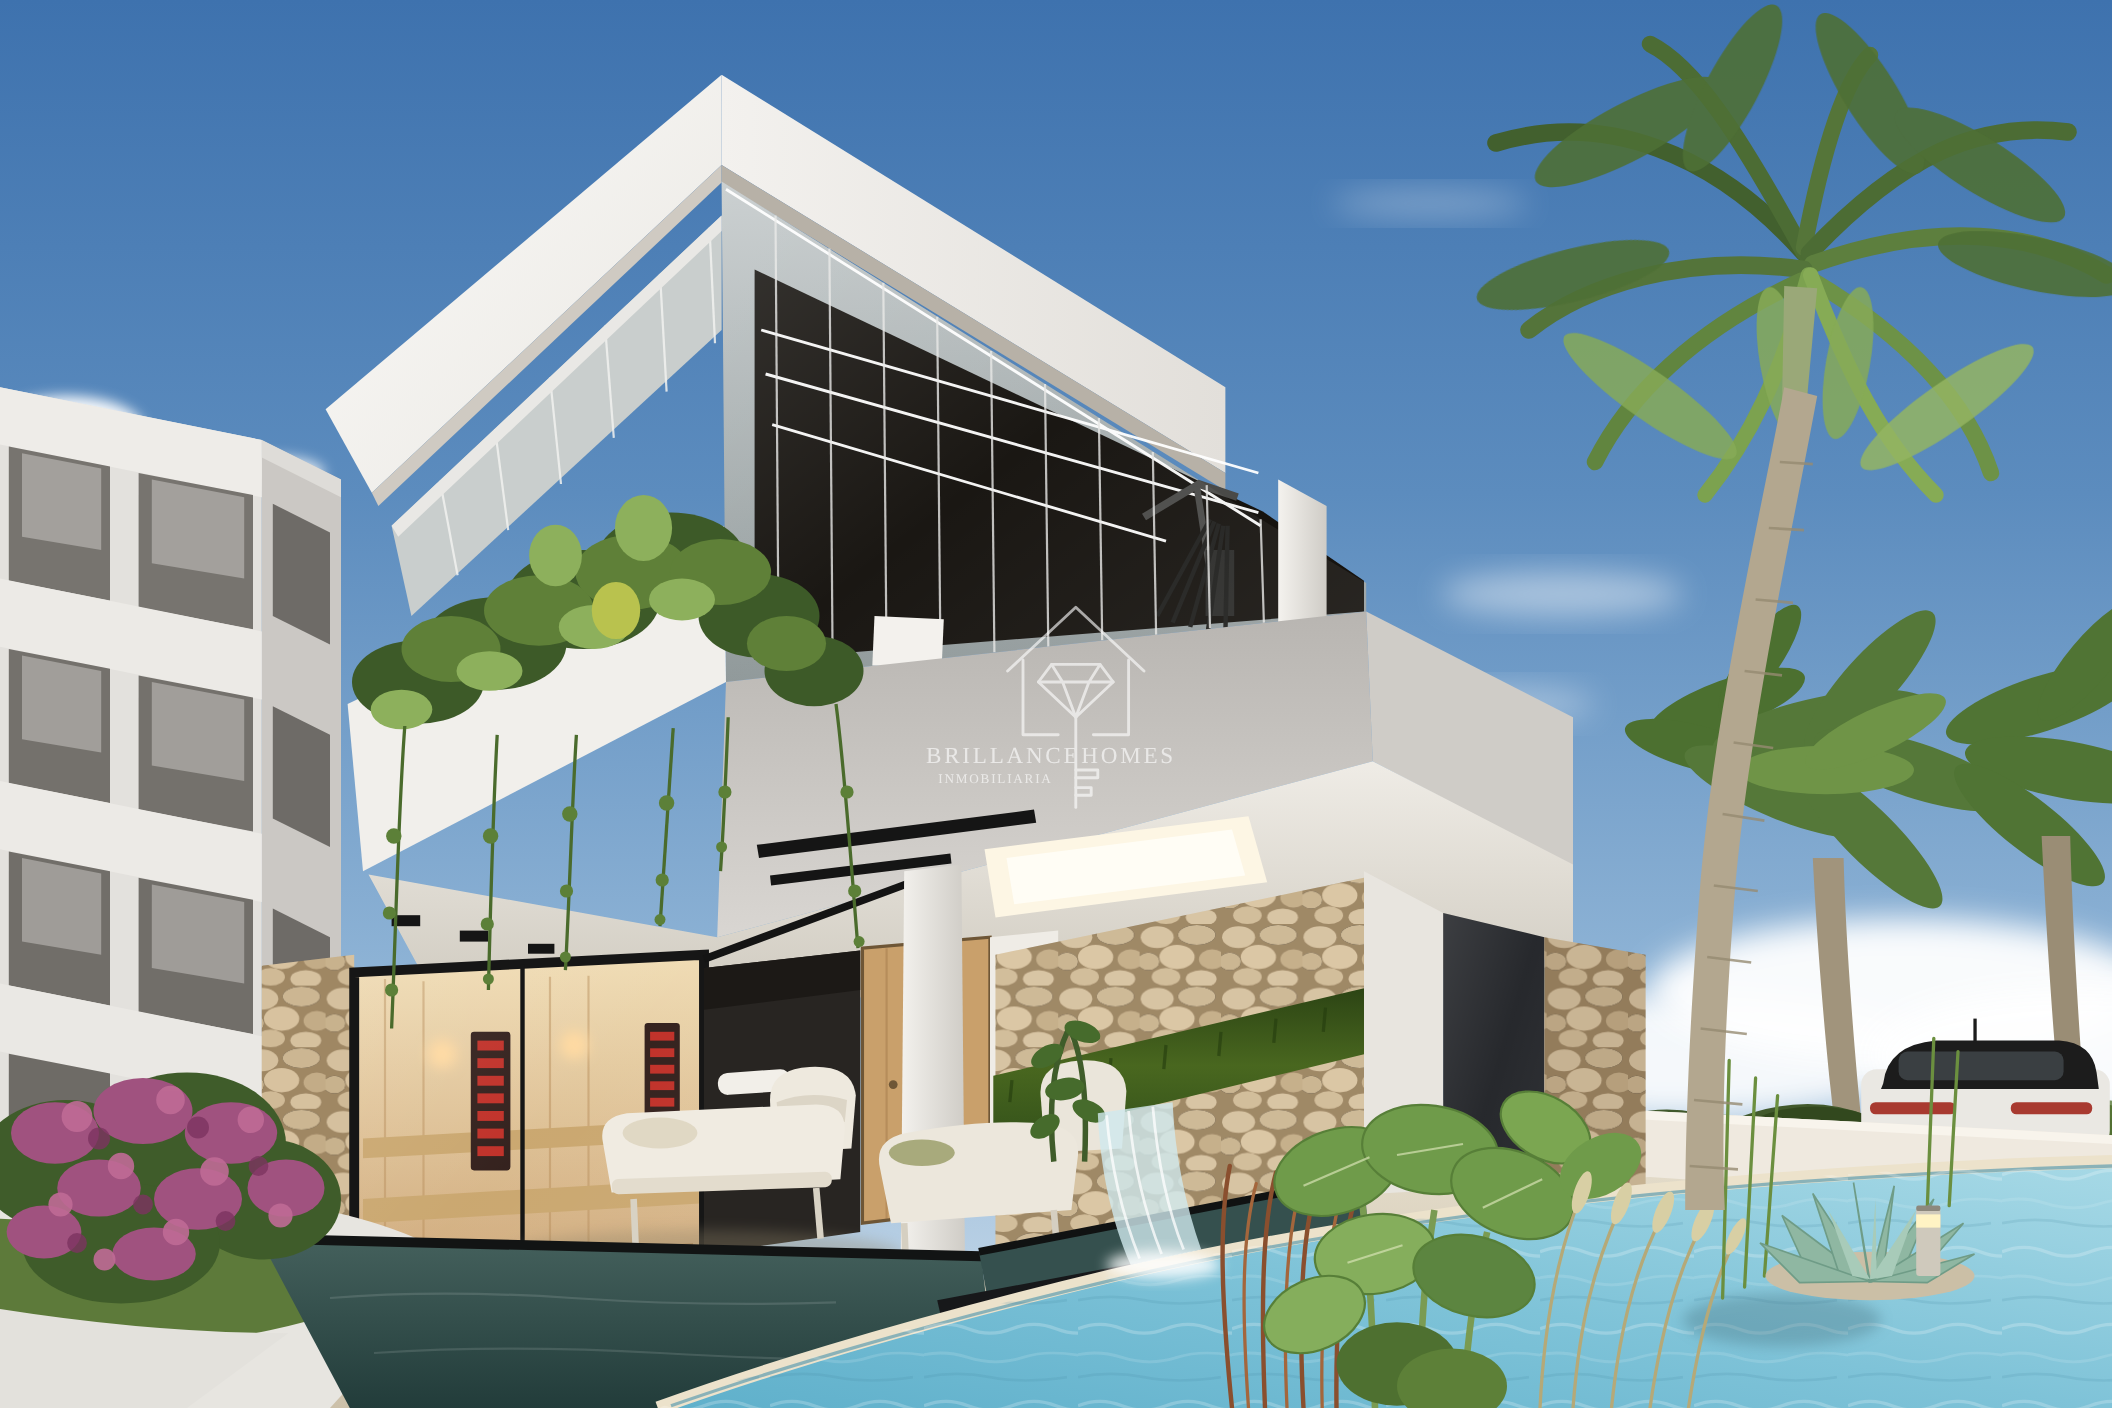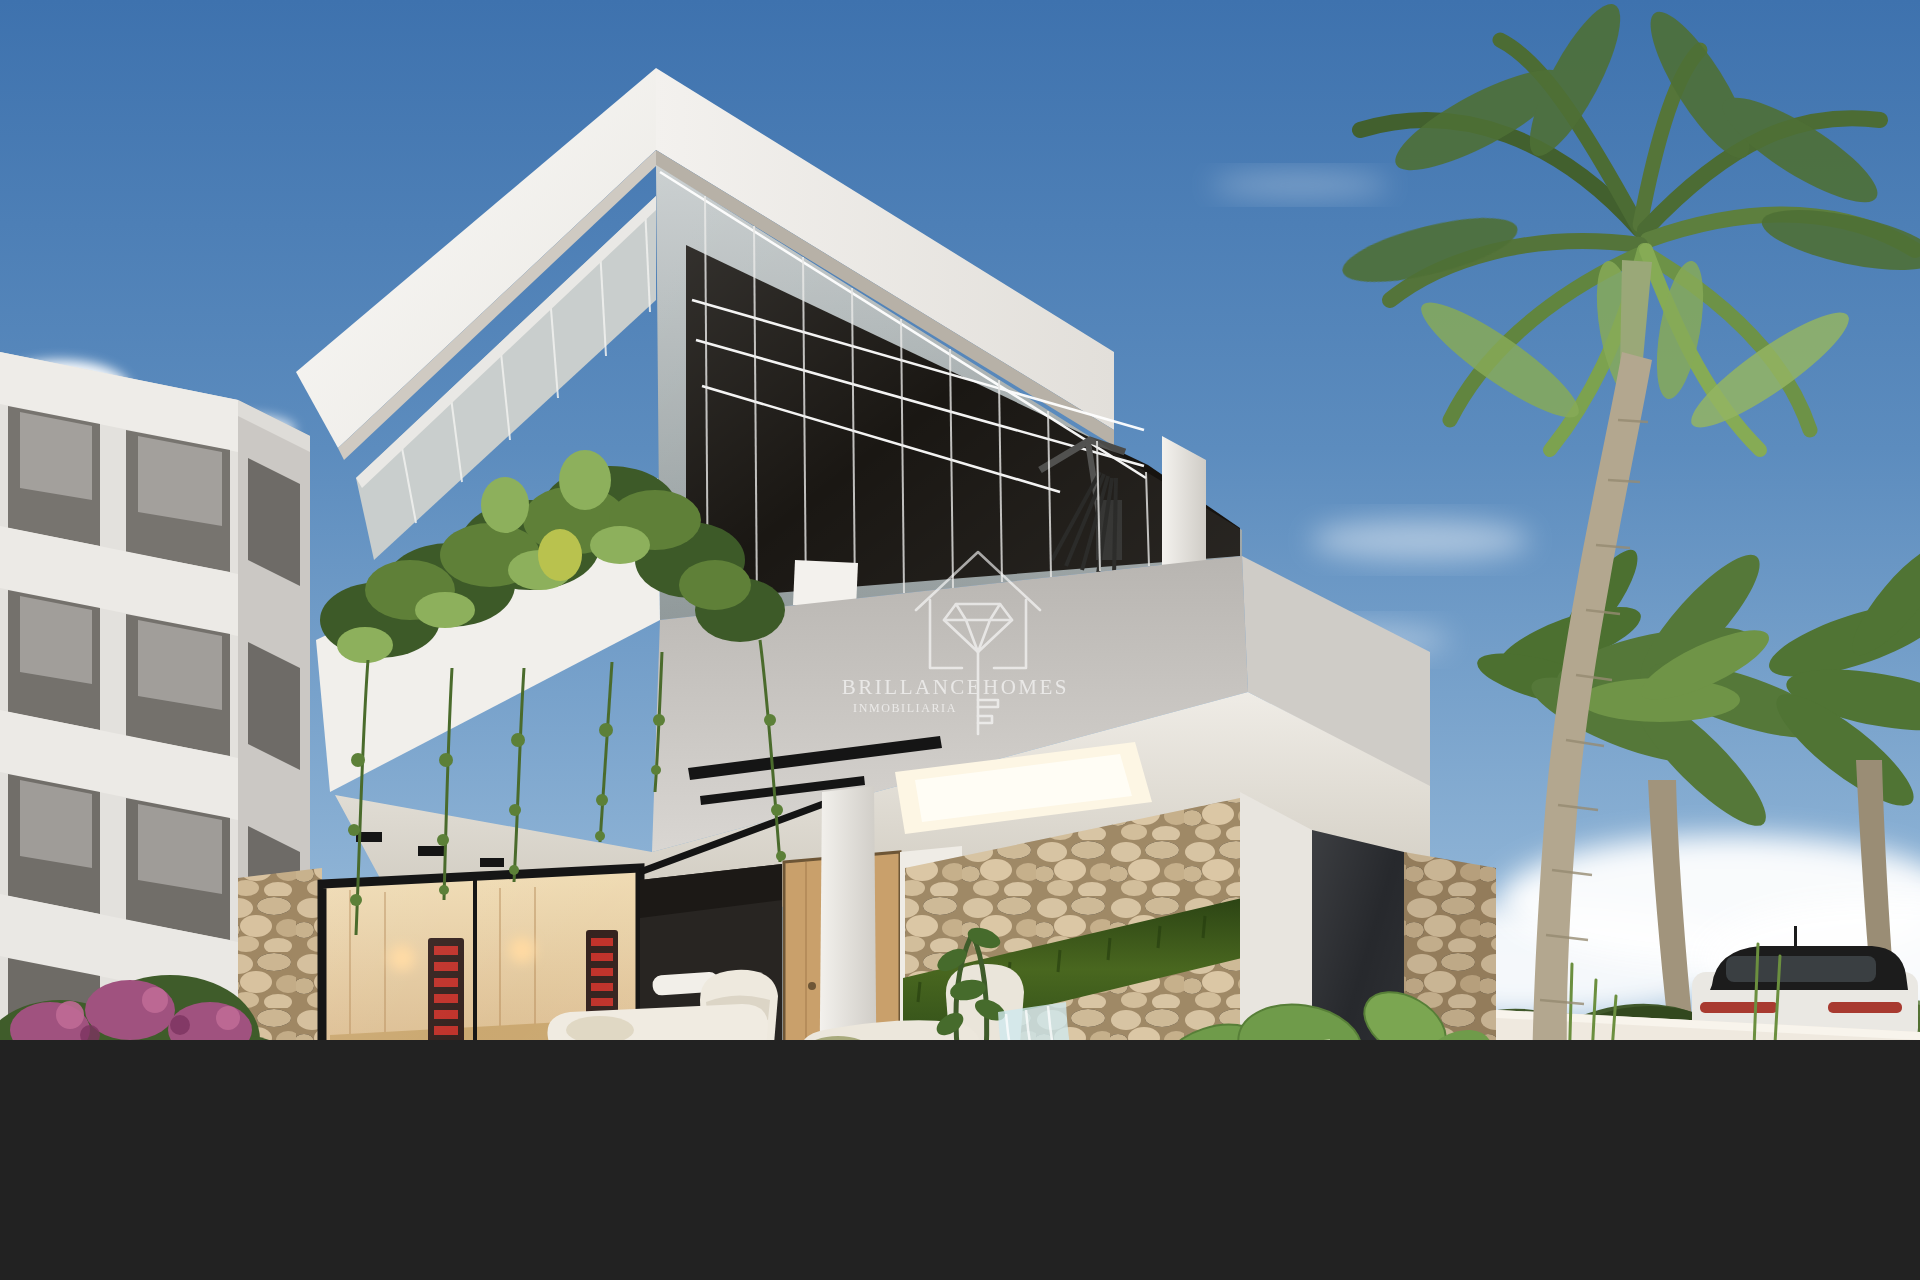--- a/index.html
+++ b/index.html
@@ -1,16 +1,16 @@
 <!DOCTYPE html>
 <html><head>
 <meta charset="utf-8">
 <style>
   html,body{margin:0;padding:0;background:#222;}
-  .stage{width:1920px;height:1040px;position:relative;overflow:hidden;font-family:"Liberation Sans",sans-serif;}
+  .stage{width:1920px;height:1280px;position:relative;overflow:hidden;font-family:"Liberation Sans",sans-serif;}
   svg{display:block;}
   .wm-text{font-family:"Liberation Serif",serif;fill:#ffffff;}
 </style>
 </head>
 <body>
 
 <div class="stage">
 <svg viewBox="0 0 1920 1280" width="1920" height="1280">
 <defs>
   <linearGradient id="skyG" x1="0" y1="0" x2="0" y2="1">

